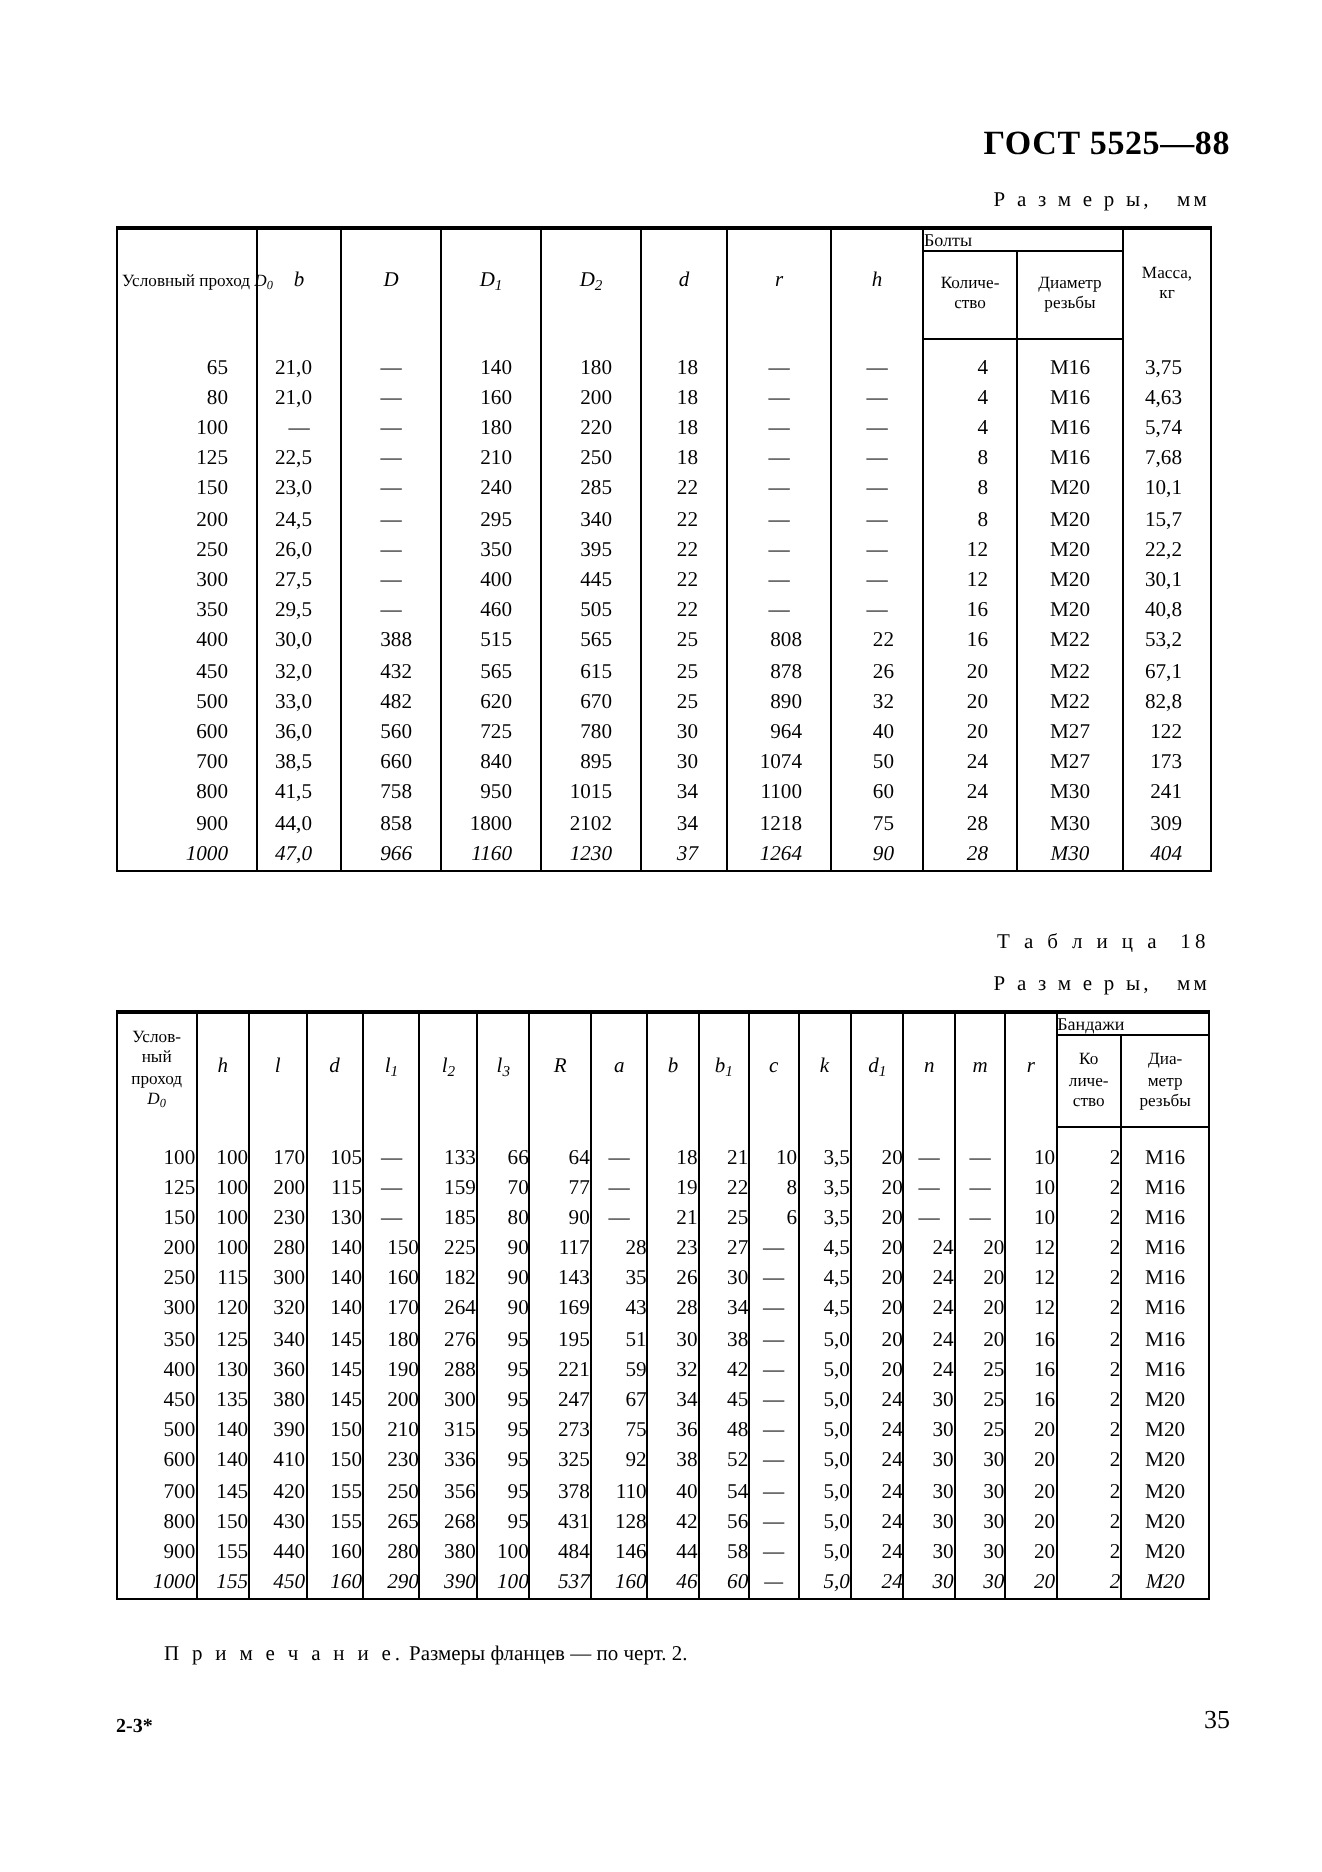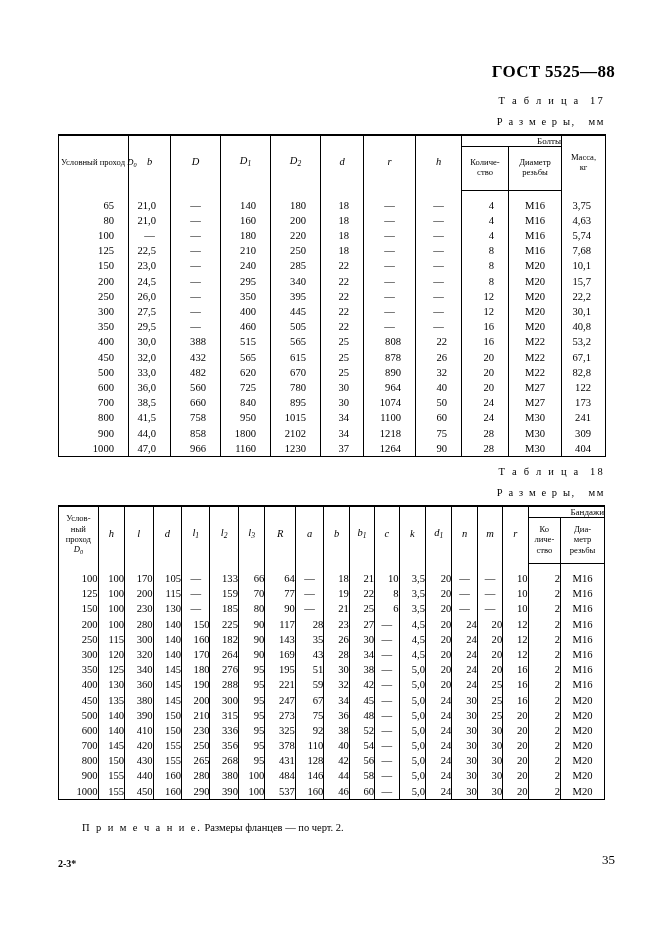--- a/index.html
+++ b/index.html
@@ -60,25 +60,25 @@
   }
   table.gost td, table.gost th {
     border-left: 1px solid #000;
     border-right: 1px solid #000;
     padding: 0;
     font-weight: normal;
     vertical-align: middle;
   }
   table.gost thead tr:first-child > * { border-top: 2px solid #000; }
   table.gost thead tr:last-child > * { border-bottom: 1.6px solid #000; }
-  table.gost tbody tr:last-child > * { border-bottom: 1.6px solid #000; }
+  table.gost tbody tr:last-child > * { border-bottom: 1.6px solid #000; font-style: italic; }
   table.gost tr > *:first-child { border-left: 1.6px solid #000; }
   table.gost tr > *:last-child { border-right: 1.6px solid #000; }
 
-  .grp-cell { border-bottom: 1px solid #000; text-align: right; }
+  .grp-cell { border-bottom: 1px solid #000; text-align: left; }
 
   th.hd {
     text-align: center;
     font-style: italic;
     font-size: 10.5px;
     line-height: 1.18;
   }
   th.hd.up { font-style: normal; font-size: 8.6px; line-height: 1.2; }
   .grp-cell { font-style: normal; font-size: 9px; padding: 2px 0 3px; }
 
@@ -125,21 +125,20 @@
   }
 </style>
 </head>
 <body>
 
 <div class="page">
 
   <div class="gost-header">ГОСТ 5525—88</div>
 
   <div class="table-block" id="table17-block">
-    <div class="table-number">Т а б л и ц а  17</div>
     <div class="table-caption">Р а з м е р ы,   мм</div>
     <table class="gost" id="t17">
       <colgroup>
         <col style="width:70px">
           <col style="width:42px">
           <col style="width:50px">
         <col style="width:50px">
           <col style="width:50px">
           <col style="width:43px">
         <col style="width:52px">

